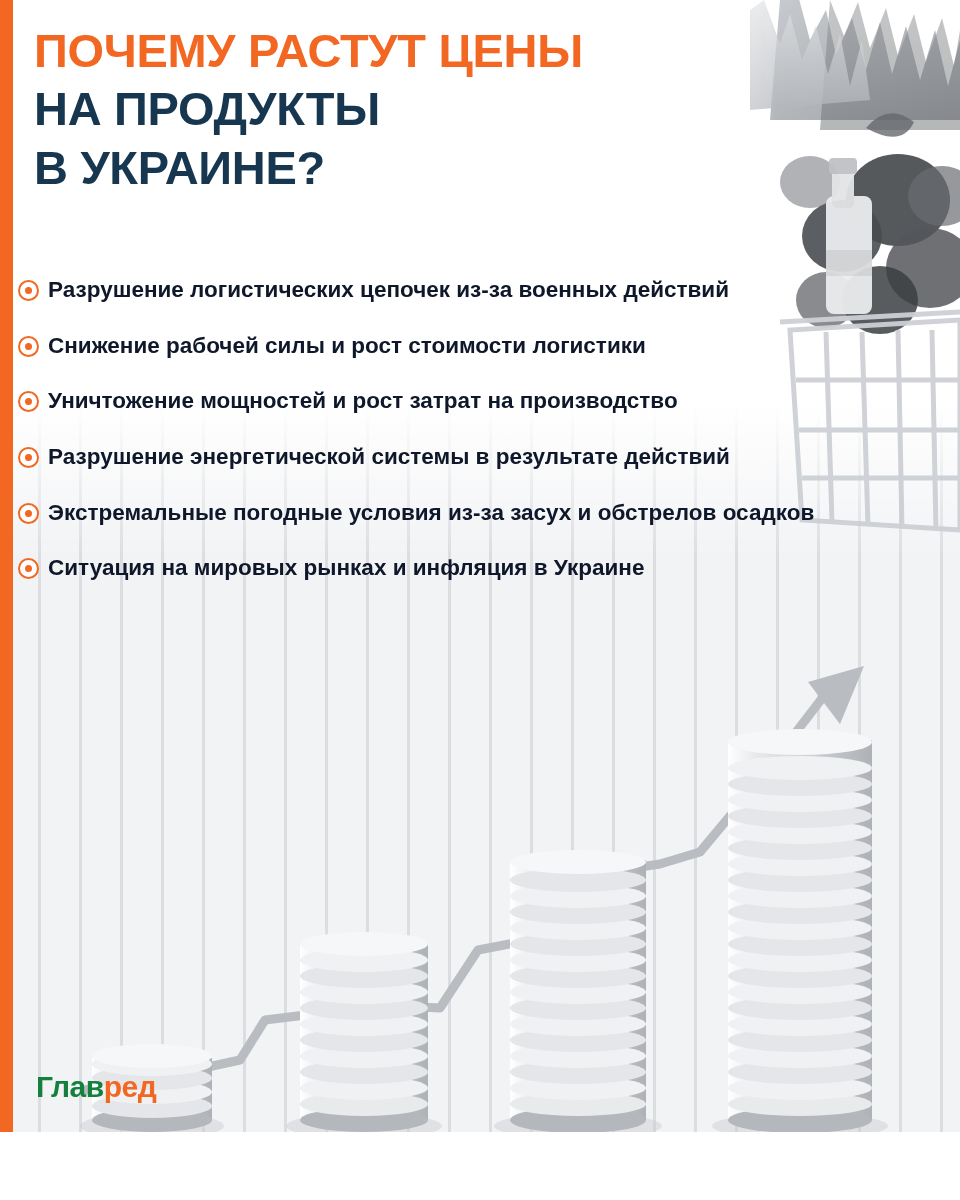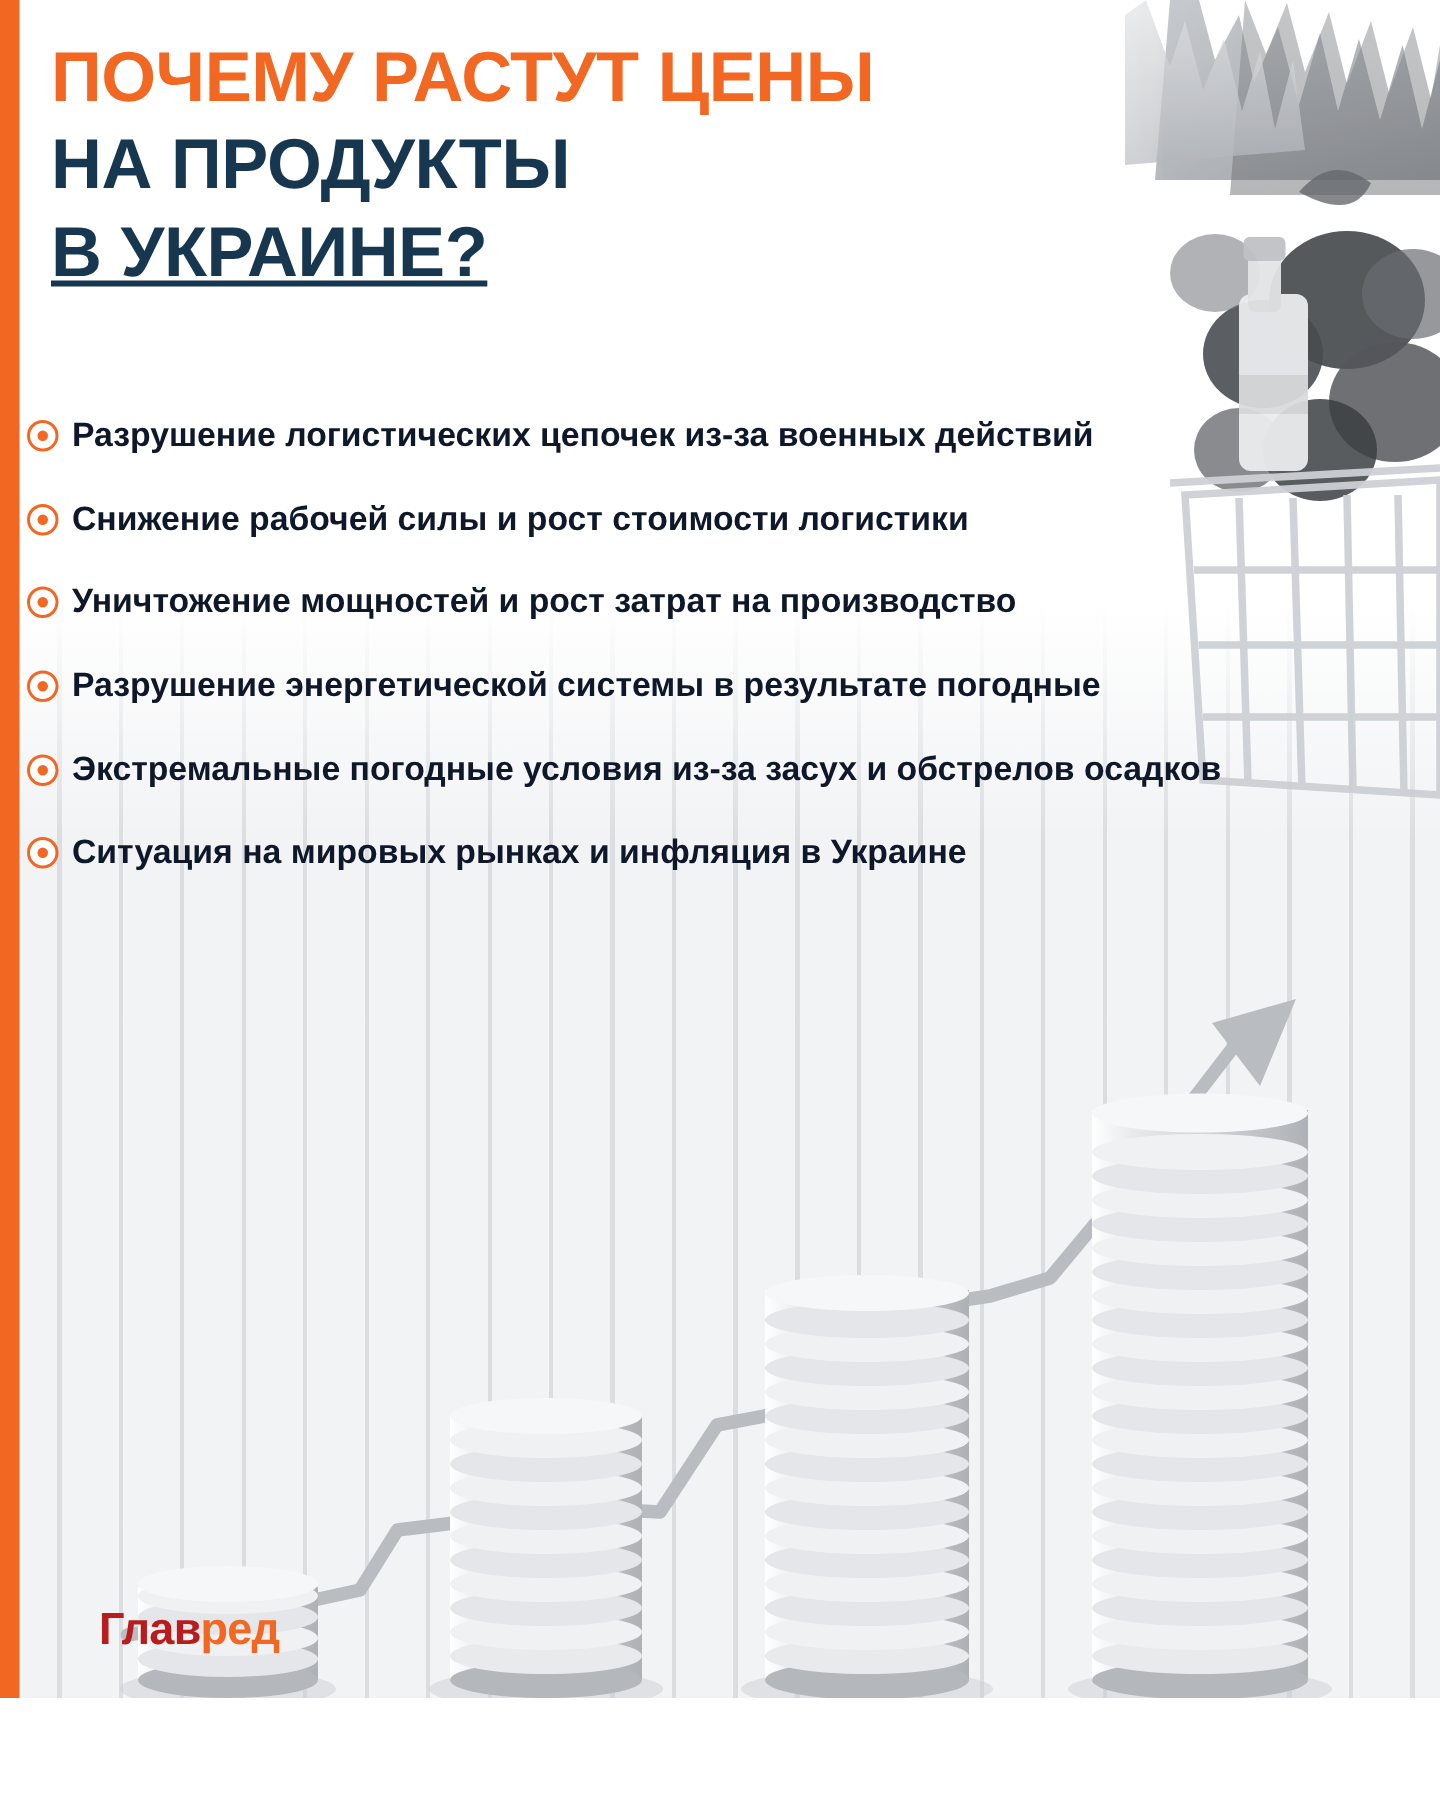--- a/index.html
+++ b/index.html
@@ -104,21 +104,21 @@
   .heading .line {
     font-size: 47px;
     font-weight: bold;
     line-height: 1.24;
     letter-spacing: -0.3px;
     text-transform: uppercase;
     white-space: nowrap;
   }
   .heading .l1 { color: #f26722; }
   .heading .l2 { color: #17364f; }
-  .heading .l3 { color: #17364f; text-decoration: underline; }
+  .heading .l3 { color: #17364f; }
 
   
   .bullets {
     position: absolute;
     left: 18px;
     top: 275px;
     width: 880px;
     z-index: 10;
   }
   .bullet {
@@ -161,21 +161,21 @@
   
   .logo {
     position: absolute;
     left: 36px;
     bottom: 28px;
     z-index: 11;
     font-size: 30px;
     font-weight: bold;
     letter-spacing: -0.5px;
   }
-  .logo .glav { color: #b91c1c; margin-left: 30px; }
+  .logo .glav { color: #15803d; }
   .logo .red { color: #f26722; }
 </style>
 </head>
 <body>
 
 <div class="poster">
 
   <div class="stripes"></div>
   <div class="white-top"></div>
 
@@ -347,21 +347,21 @@
       <span class="bullet-text">Снижение рабочей силы и рост стоимости логистики</span>
     </div>
 
     <div class="bullet">
       <span class="bullet-dot"></span>
       <span class="bullet-text">Уничтожение мощностей и рост затрат на производство</span>
     </div>
 
     <div class="bullet">
       <span class="bullet-dot"></span>
-      <span class="bullet-text">Разрушение энергетической системы в результате погодные</span>
+      <span class="bullet-text">Разрушение энергетической системы в результате действий</span>
     </div>
 
     <div class="bullet">
       <span class="bullet-dot"></span>
       <span class="bullet-text">Экстремальные погодные условия из-за засух и обстрелов осадков</span>
     </div>
 
     <div class="bullet">
       <span class="bullet-dot"></span>
       <span class="bullet-text">Ситуация на мировых рынках и инфляция в Украине</span>

